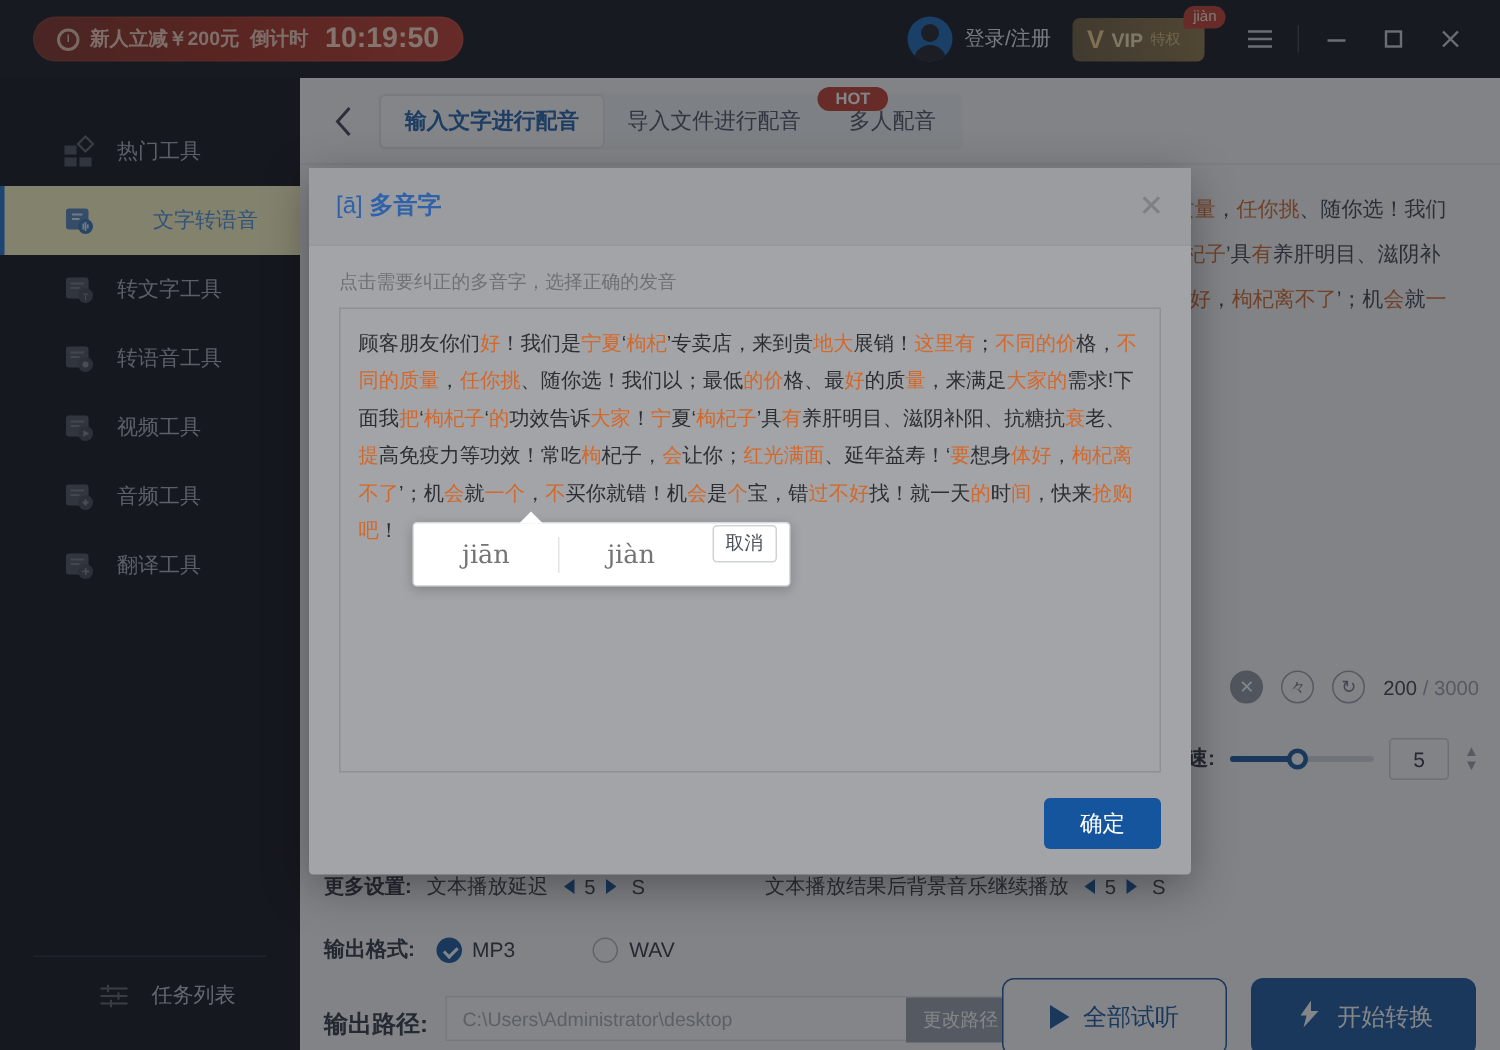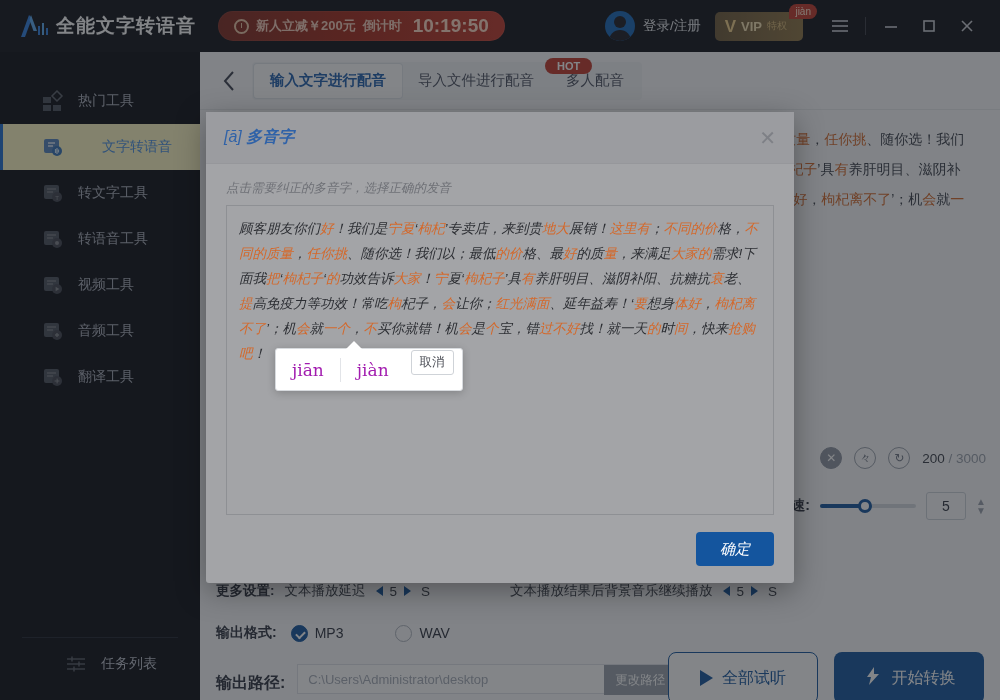--- a/index.html
+++ b/index.html
@@ -208,21 +208,21 @@
   .play-tri { width:0;height:0;border-top:8px solid transparent;border-bottom:8px solid transparent;border-left:13px solid #14559e;}
 
   
   .overlay {
     position:absolute; left:0; top:0; width:1000px; height:700px;
     background: rgba(30,32,38,0.55);
   }
   .modal {
     position:absolute; left: 206px; top: 112px; width: 588px; height: 471px;
     background:#a3a4a7; border-radius:3px; box-shadow: 0 8px 30px rgba(0,0,0,.35);
-    display:flex; flex-direction:column;font-style:italic;
+    display:flex; flex-direction:column;
   }
   .modal-head {
     height: 52px; background:#9b9ca0; display:flex; align-items:center; padding: 0 18px;
     border-bottom: 1px solid #96979b;
   }
   .modal-title { color:#2f62a8; font-size:16px; font-weight:bold; }
   .modal-title .ipa { font-weight:normal; }
   .modal-close { margin-left:auto; color:#7e8086; font-size:20px; line-height:1; }
   .modal-sub { padding: 16px 20px 8px 20px; font-size: 12.5px; color:#6e7076; }
   .modal-textbox {
@@ -242,47 +242,35 @@
     position:absolute; left: 275px; top: 348px; height: 43px;
     background:#ffffff; border:1px solid #d7dade; border-radius:3px;
     display:flex; align-items:center; box-shadow: 0 2px 8px rgba(0,0,0,.2);
   }
   .pron-pop::before {
     content:""; position:absolute; left: 70px; top:-8px;
     border-left:8px solid transparent; border-right:8px solid transparent;
     border-bottom:8px solid #fff;
   }
   .pron-opt {
-    padding: 0 16px; font-size: 17px; color:#a21caf; font-family:"DejaVu Serif", serif;
+    padding: 0 32px; font-size: 17px; color:#737373; font-family:"DejaVu Serif", serif;
     height: 25px; display:flex; align-items:center;
   }
   .pron-div { width:1px; height:24px; background:#e2e4e8; }
   .pron-cancel {
     margin: 0 8px 15px 6px; padding: 3px 8px; border:1px solid #cfd3d8; border-radius:3px;
     font-size: 12.5px; color:#4a4d55;text-align:right;
   }
 </style>
 </head>
 <body>
 
 <div id="app">
 
   <div class="titlebar">
-    <div class="logo-wrap">
-      <span class="logo-mark">
-        <svg width="30" height="28" viewBox="0 0 30 28">
-          <path d="M11 3 L3 25 L7 25 L14 6 Z" fill="#2f7fe0"></path>
-          <path d="M13 3 L19 19 L15.5 19 L11.5 8 Z" fill="#5aa9f0"></path>
-          <rect x="20" y="14" width="2" height="9" fill="#2f7fe0"></rect>
-          <rect x="24" y="11" width="2" height="12" fill="#5aa9f0"></rect>
-          <rect x="28" y="16" width="2" height="7" fill="#2f7fe0"></rect>
-        </svg>
-      </span>
-      <span class="logo-text">全能文字转语音</span>
-    </div>
 
     <div class="promo">
       <span class="promo-clock"></span>
       <span class="promo-text">新人立减￥200元</span>
       <span class="promo-text">倒计时</span>
       <span class="promo-timer">10:19:50</span>
     </div>
 
     <div class="tb-right">
       <div class="account">

